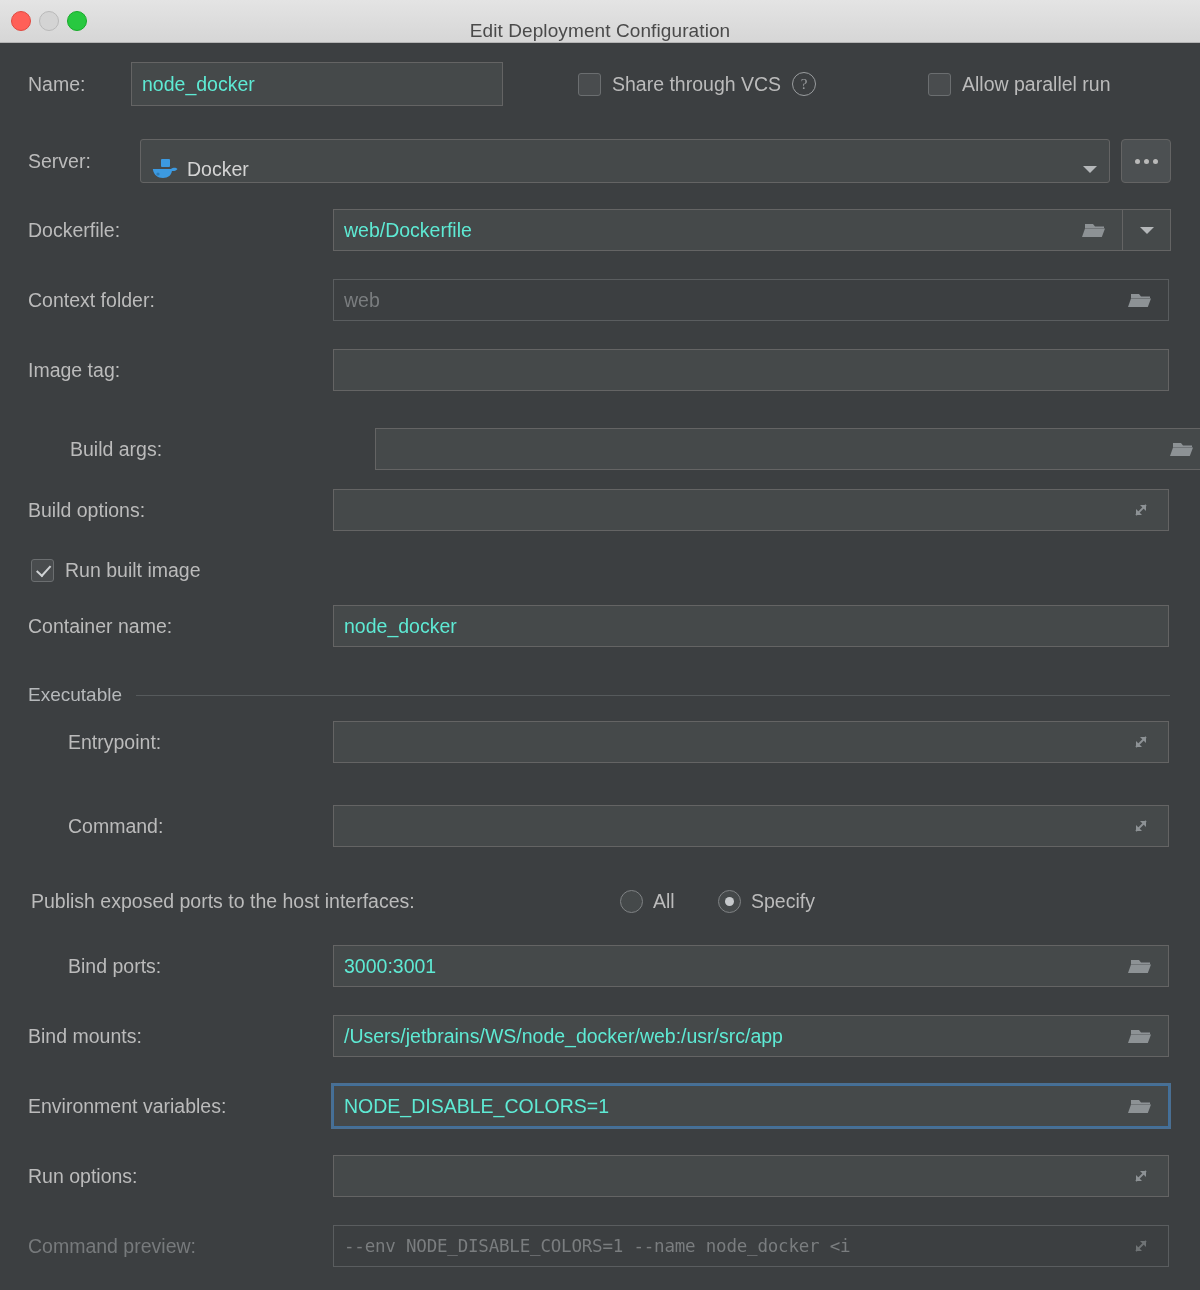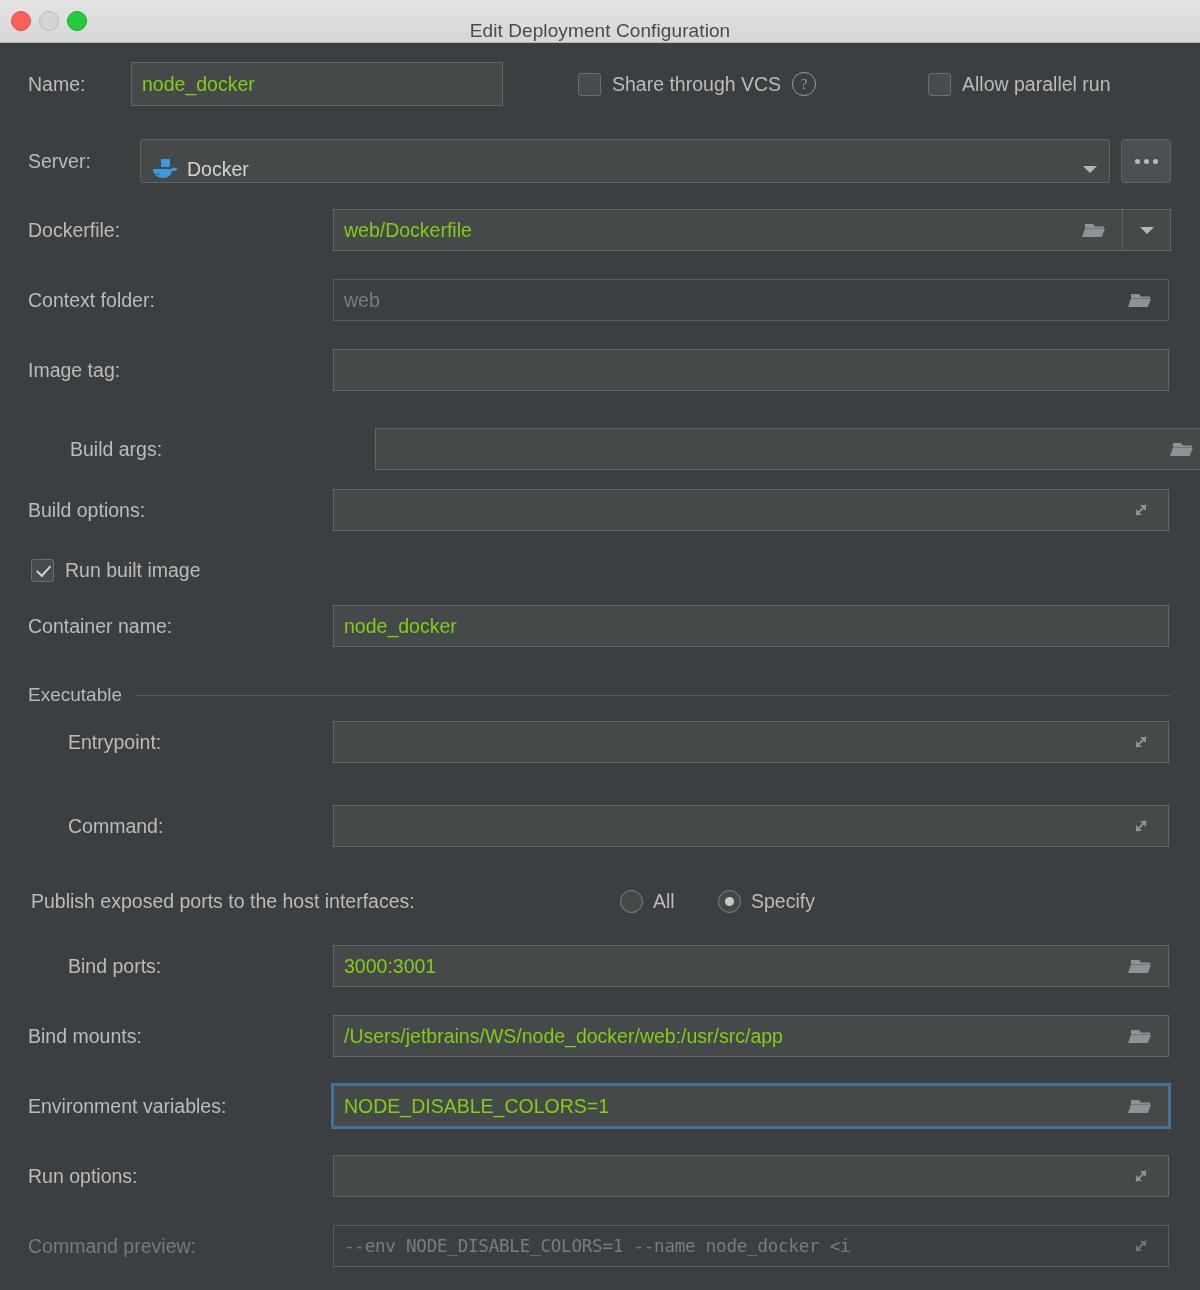--- a/index.html
+++ b/index.html
@@ -77,21 +77,21 @@
   
   .field {
     position: relative;
     background: #45494a;
     border: 1px solid #646464;
     height: 42px;
     display: flex;
     align-items: center;
     padding: 0 10px;
     font-size: 19.5px;
-    color: #84cc16;
+    color: #5eead4;
     overflow: hidden;
     white-space: nowrap;
   }
   .field .val { flex: 1; overflow: hidden; text-overflow: clip; white-space: nowrap; }
   .field.disabled {
     background: #3c3f41;
     border-color: #5a5d5f;
     color: #7a7d7f;
   }
   .field.focused {

